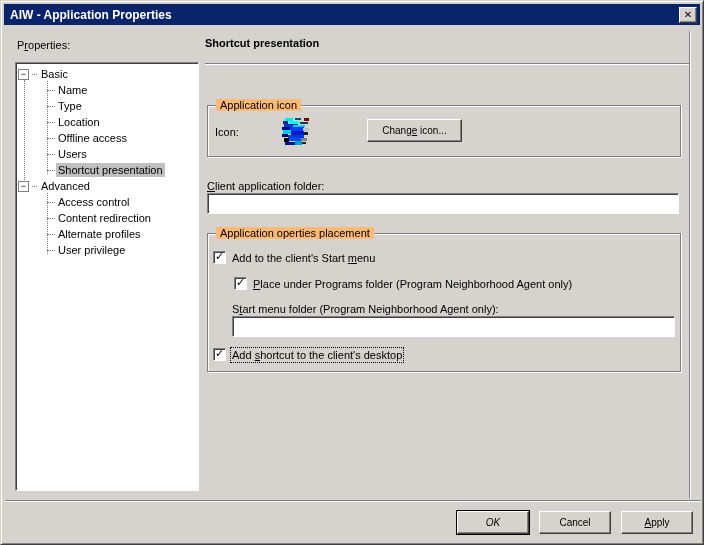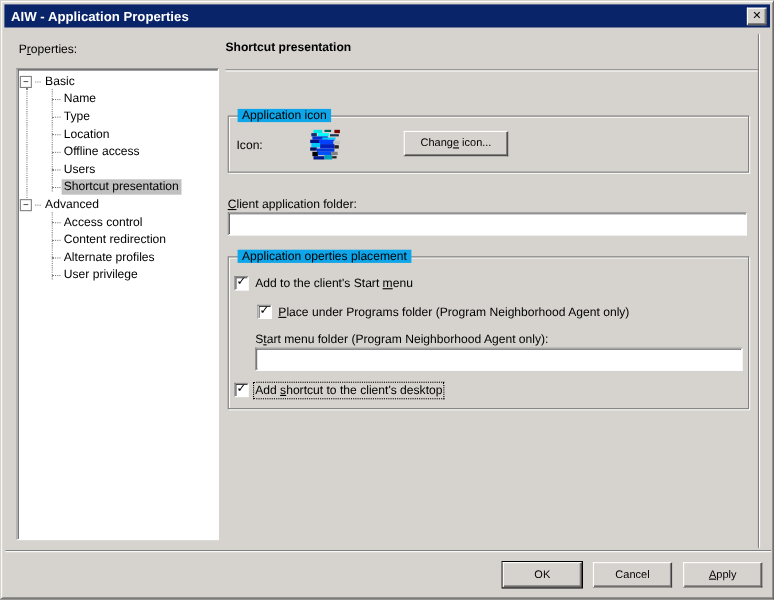--- a/index.html
+++ b/index.html
@@ -54,38 +54,39 @@
     background:#d6d3ce;
     border:1px solid;border-color:#ffffff #404040 #404040 #ffffff;
     box-shadow:inset -1px -1px 0 #808080;
     box-sizing:border-box;
     display:flex;align-items:center;justify-content:center;
     font-family:inherit;font-size:10px;color:#000;
     cursor:default;
   }
   .btn.default{
     box-shadow:0 0 0 1px #000, inset -1px -1px 0 #808080;
+    font-style:italic;
   }
   .etch-h{
     position:absolute;height:0;
     border-top:1px solid #808080;border-bottom:1px solid #ffffff;
   }
   .etch-v{
     position:absolute;width:0;
     border-left:1px solid #808080;border-right:1px solid #ffffff;
   }
   .groupbox{
     position:absolute;
     border:1px solid #808080;
     box-shadow:1px 1px 0 #ffffff, inset 1px 1px 0 #ffffff;
     box-sizing:border-box;
   }
   .group-legend{
     position:absolute;top:-7px;left:8px;
-    background:#0ea5e9;padding:0 4px;
+    background:#fdba74;padding:0 4px;
     white-space:nowrap;
   }
   .u{text-decoration:underline;}
   .lbl{position:absolute;white-space:nowrap;}
   .field{position:absolute;height:21px;}
   .field input{
     position:absolute;inset:1px;
     border:0;outline:0;margin:0;padding:0 3px;
     font-family:inherit;font-size:11px;
     background:#fff;

